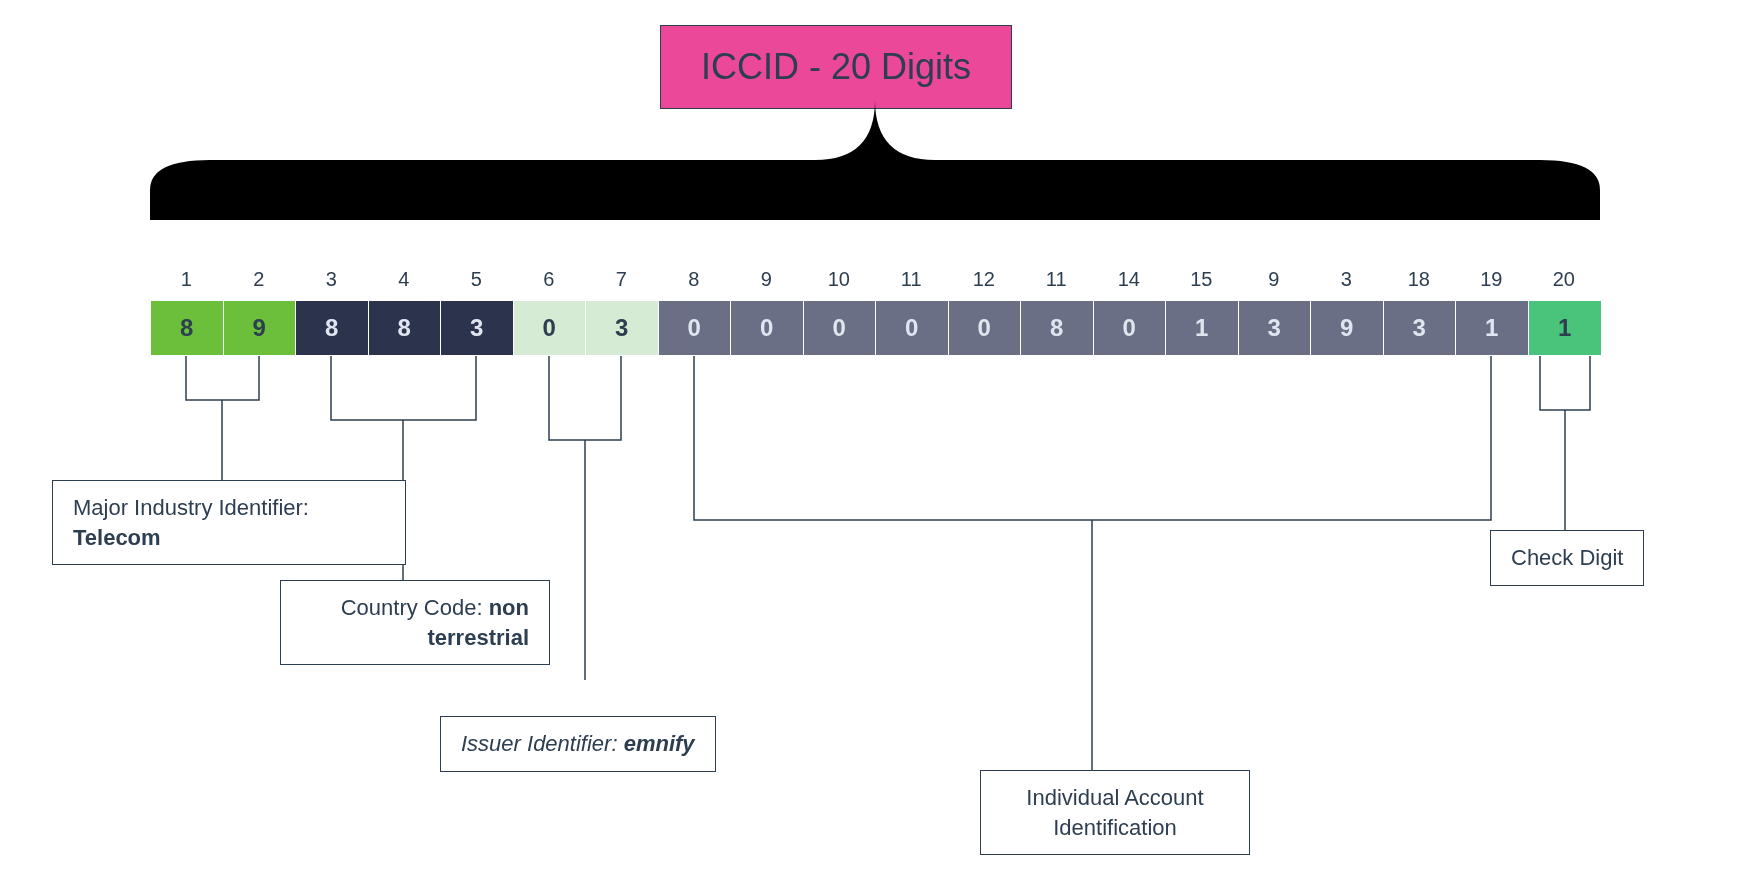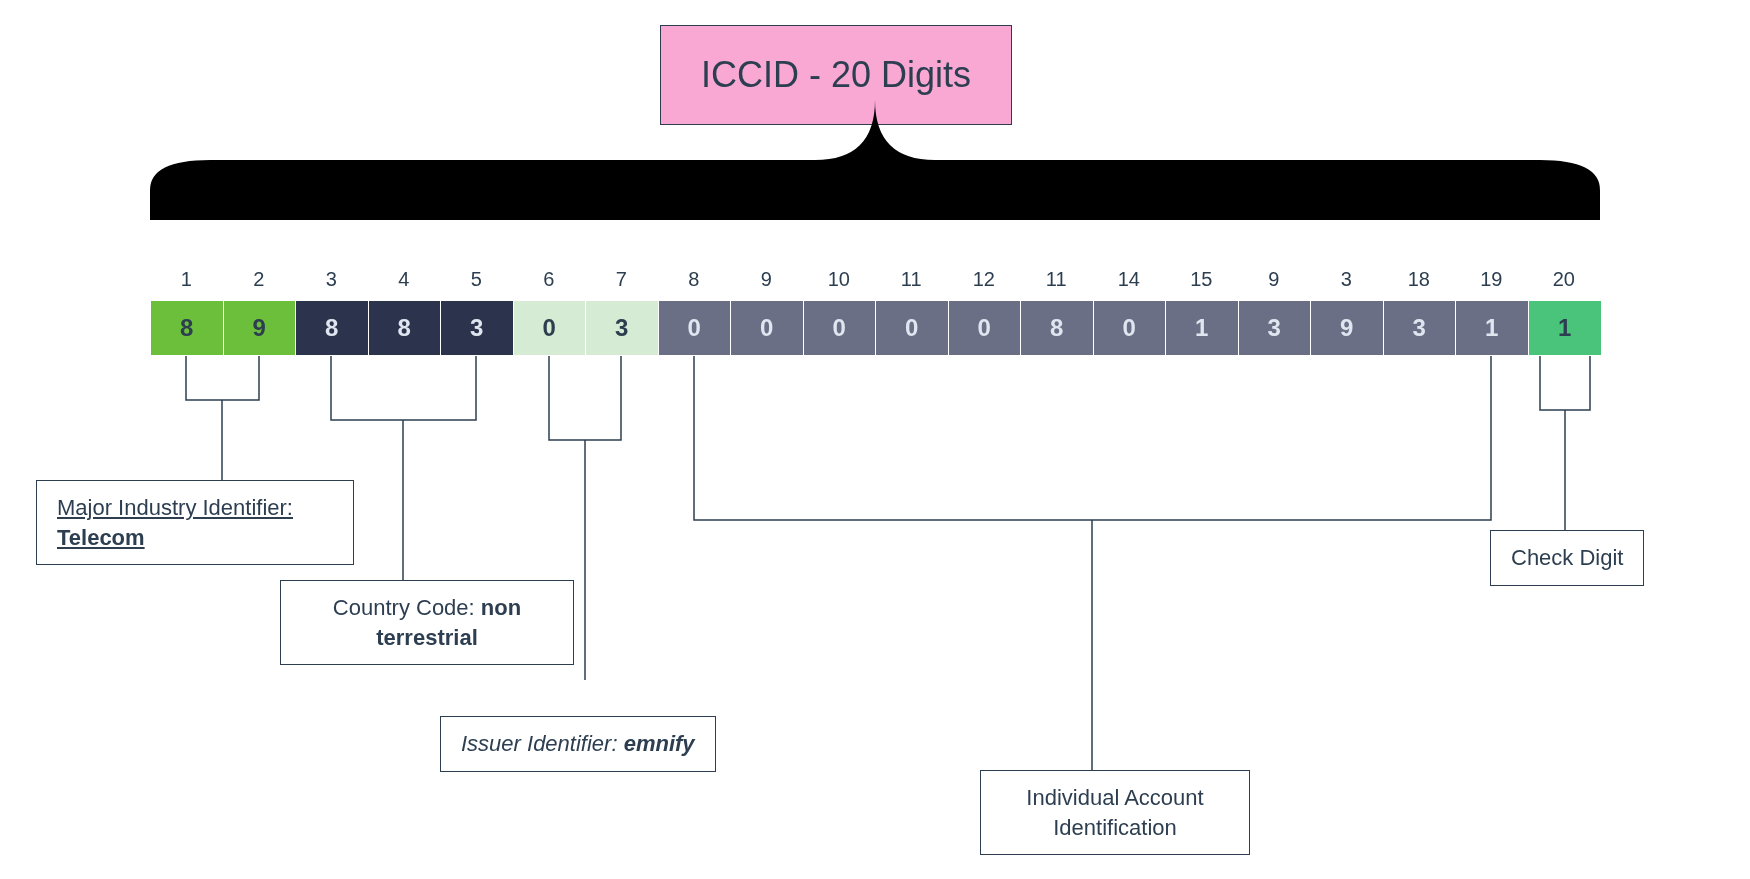--- a/index.html
+++ b/index.html
@@ -11,24 +11,24 @@
     color: #2c3e50;
     width: 1750px;
     height: 879px;
     position: relative;
   }
   .title-box {
     position: absolute;
     left: 660px;
     top: 25px;
     border: 1px solid #2c3e50;
-    padding: 28px 40px;
+    padding: 20px 40px;
     font-size: 36px;
     color: #2c3e50;
-    background: #f9a8d4;
+    background: #ec4899;
   }
   .brace {
     position: absolute;
     top: 100px;
     left: 150px;
     width: 1450px;
     height: 120px;
   }
   .pos-label {
     position: absolute;
@@ -150,26 +150,26 @@
   <path d="M 549 356 L 549 440 L 621 440 L 621 356"></path>
   <line x1="585" y1="440" x2="585" y2="680"></line>
 
   <path d="M 694 356 L 694 520 L 1491 520 L 1491 356"></path>
   <line x1="1092" y1="520" x2="1092" y2="770"></line>
 
   <path d="M 1540 356 L 1540 410 L 1590 410 L 1590 356"></path>
   <line x1="1565" y1="410" x2="1565" y2="530"></line>
 </svg>
 
-<div class="label-box" style="left:36px; top:480px; width:318px;text-decoration:underline;">
+<div class="label-box" style="left:52px; top:480px; width:354px;">
   <span>Major Industry Identifier:</span><br>
   <span class="strong">Telecom</span>
 </div>
 
-<div class="label-box" style="left:280px; top:580px; width:294px; text-align:center;">
+<div class="label-box" style="left:280px; top:580px; width:270px; text-align:right;">
   <span>Country Code:</span>
   <span class="strong">non terrestrial</span>
 </div>
 
 <div class="label-box" style="left:440px; top:716px;font-style:italic;">
   <span>Issuer Identifier:</span>
   <span class="strong">emnify</span>
 </div>
 
 <div class="label-box" style="left:980px; top:770px; width:270px; text-align:center;">

